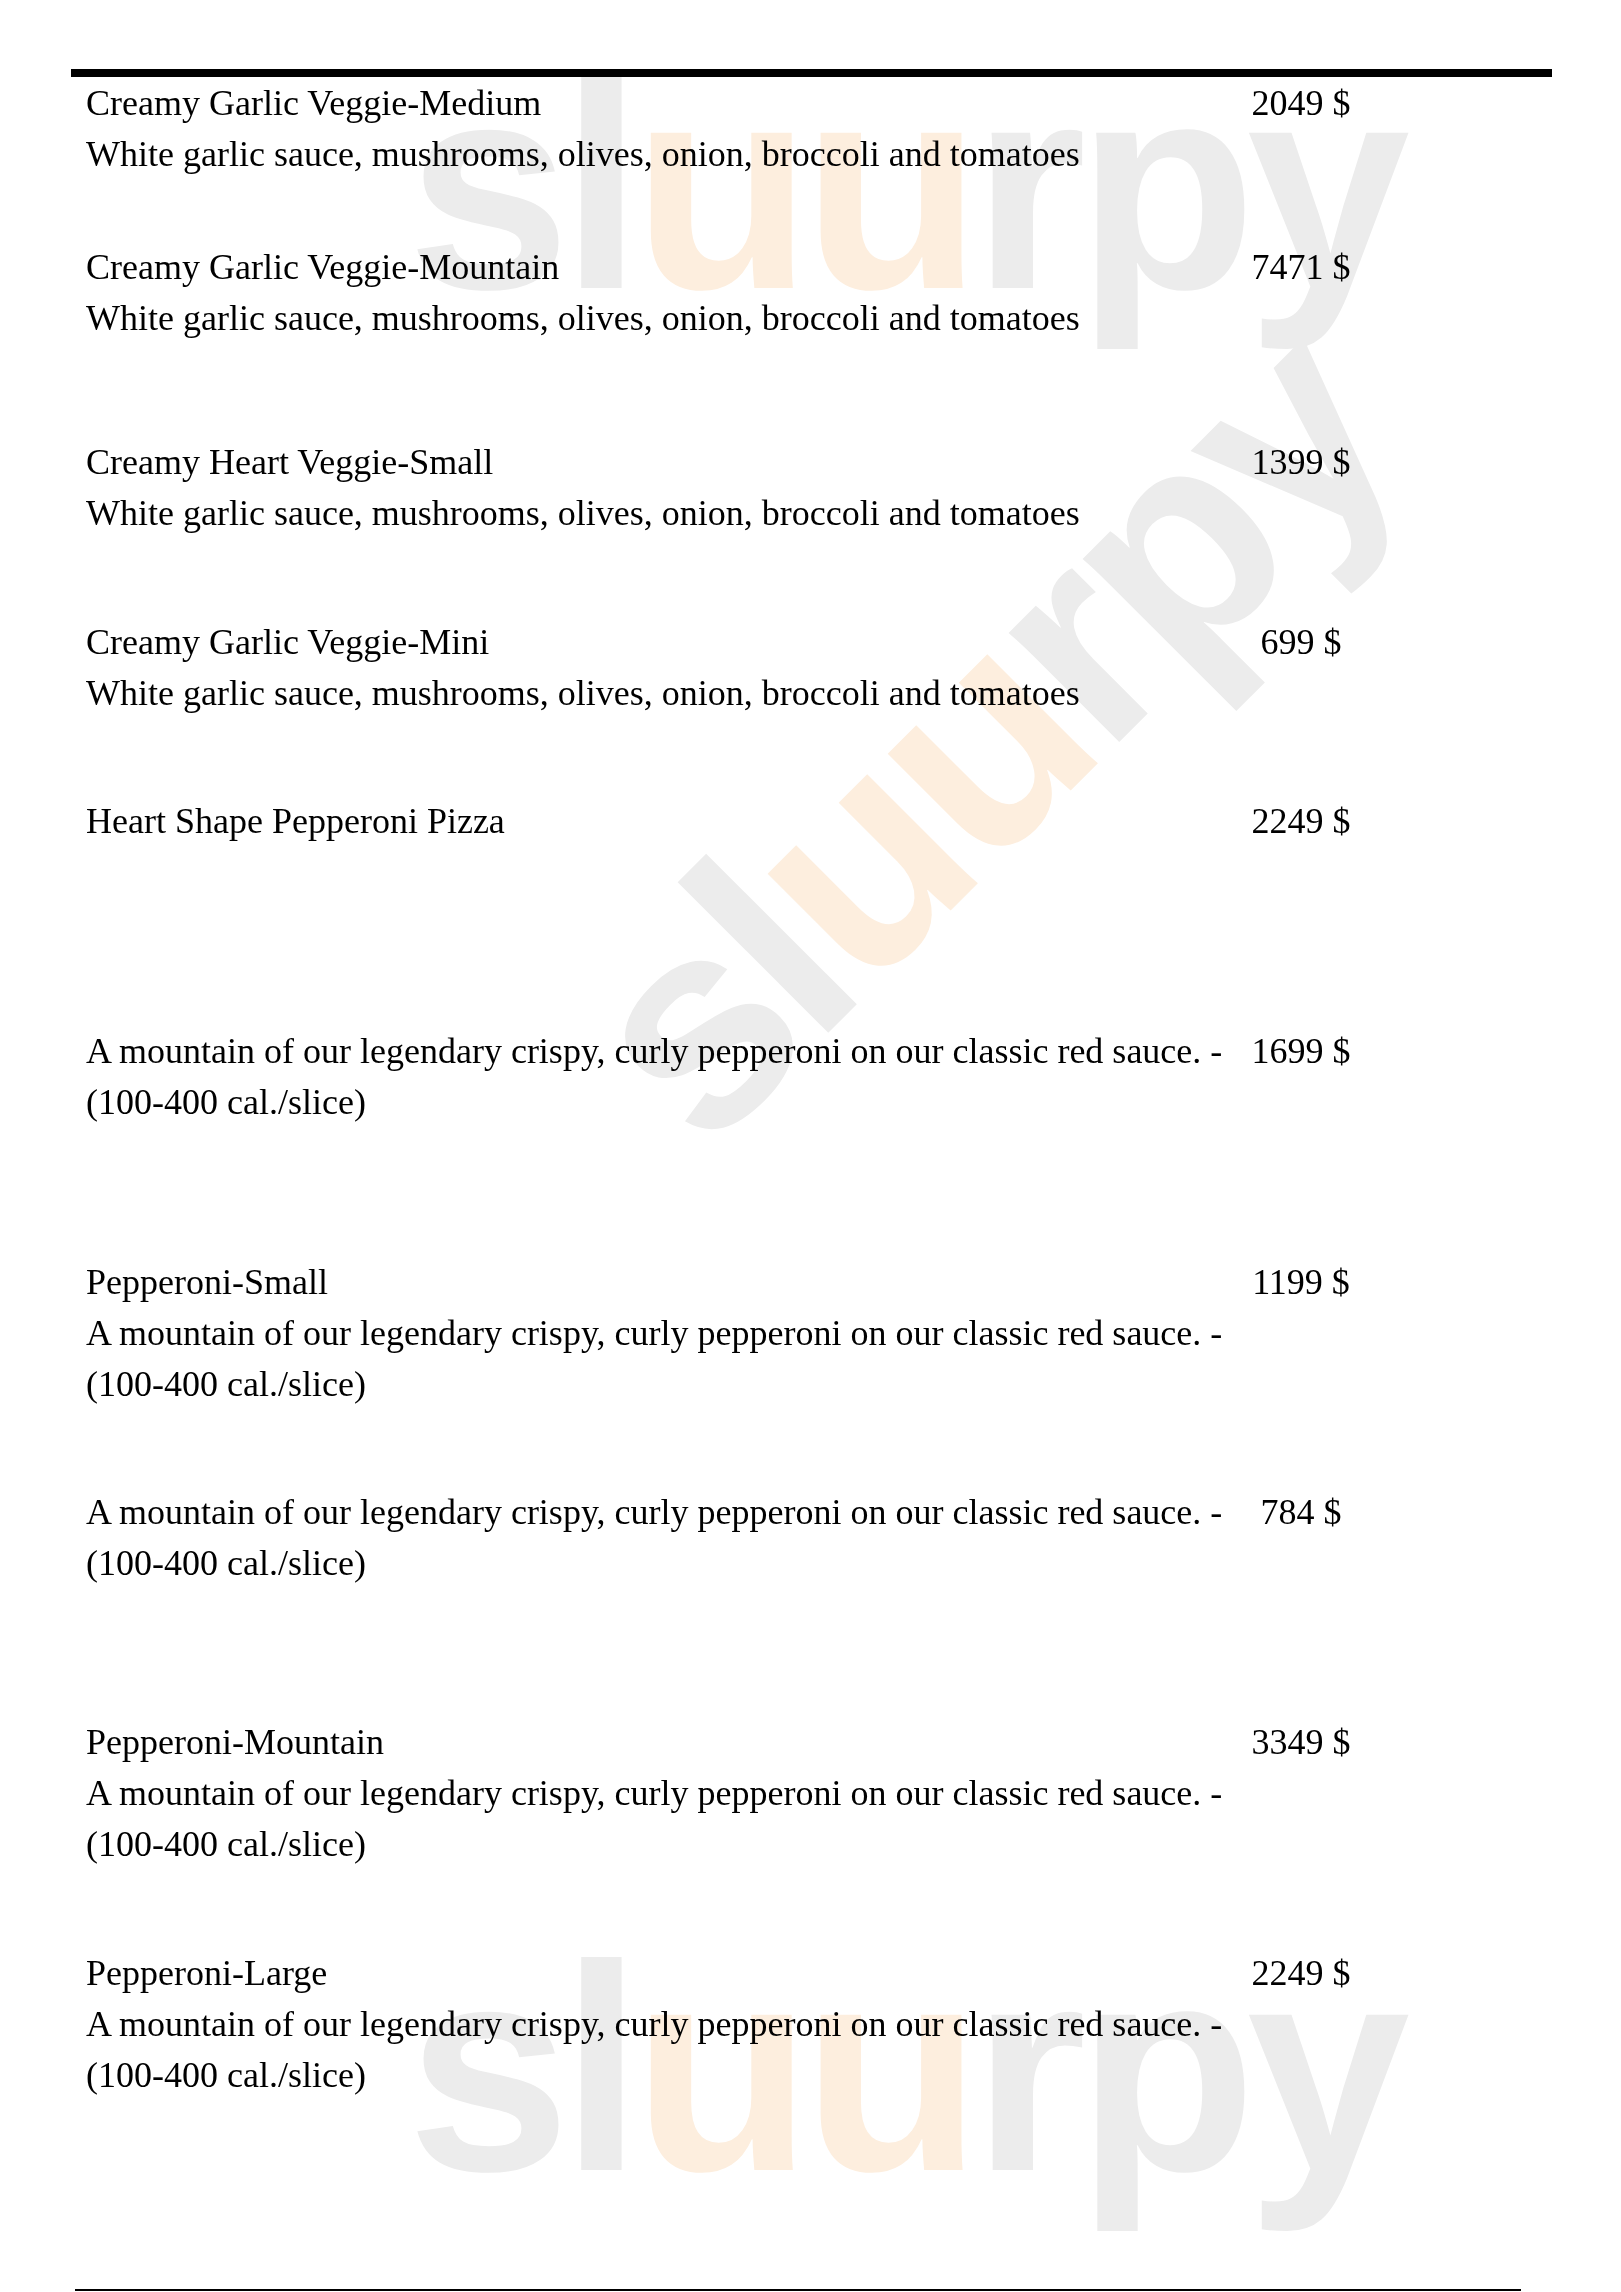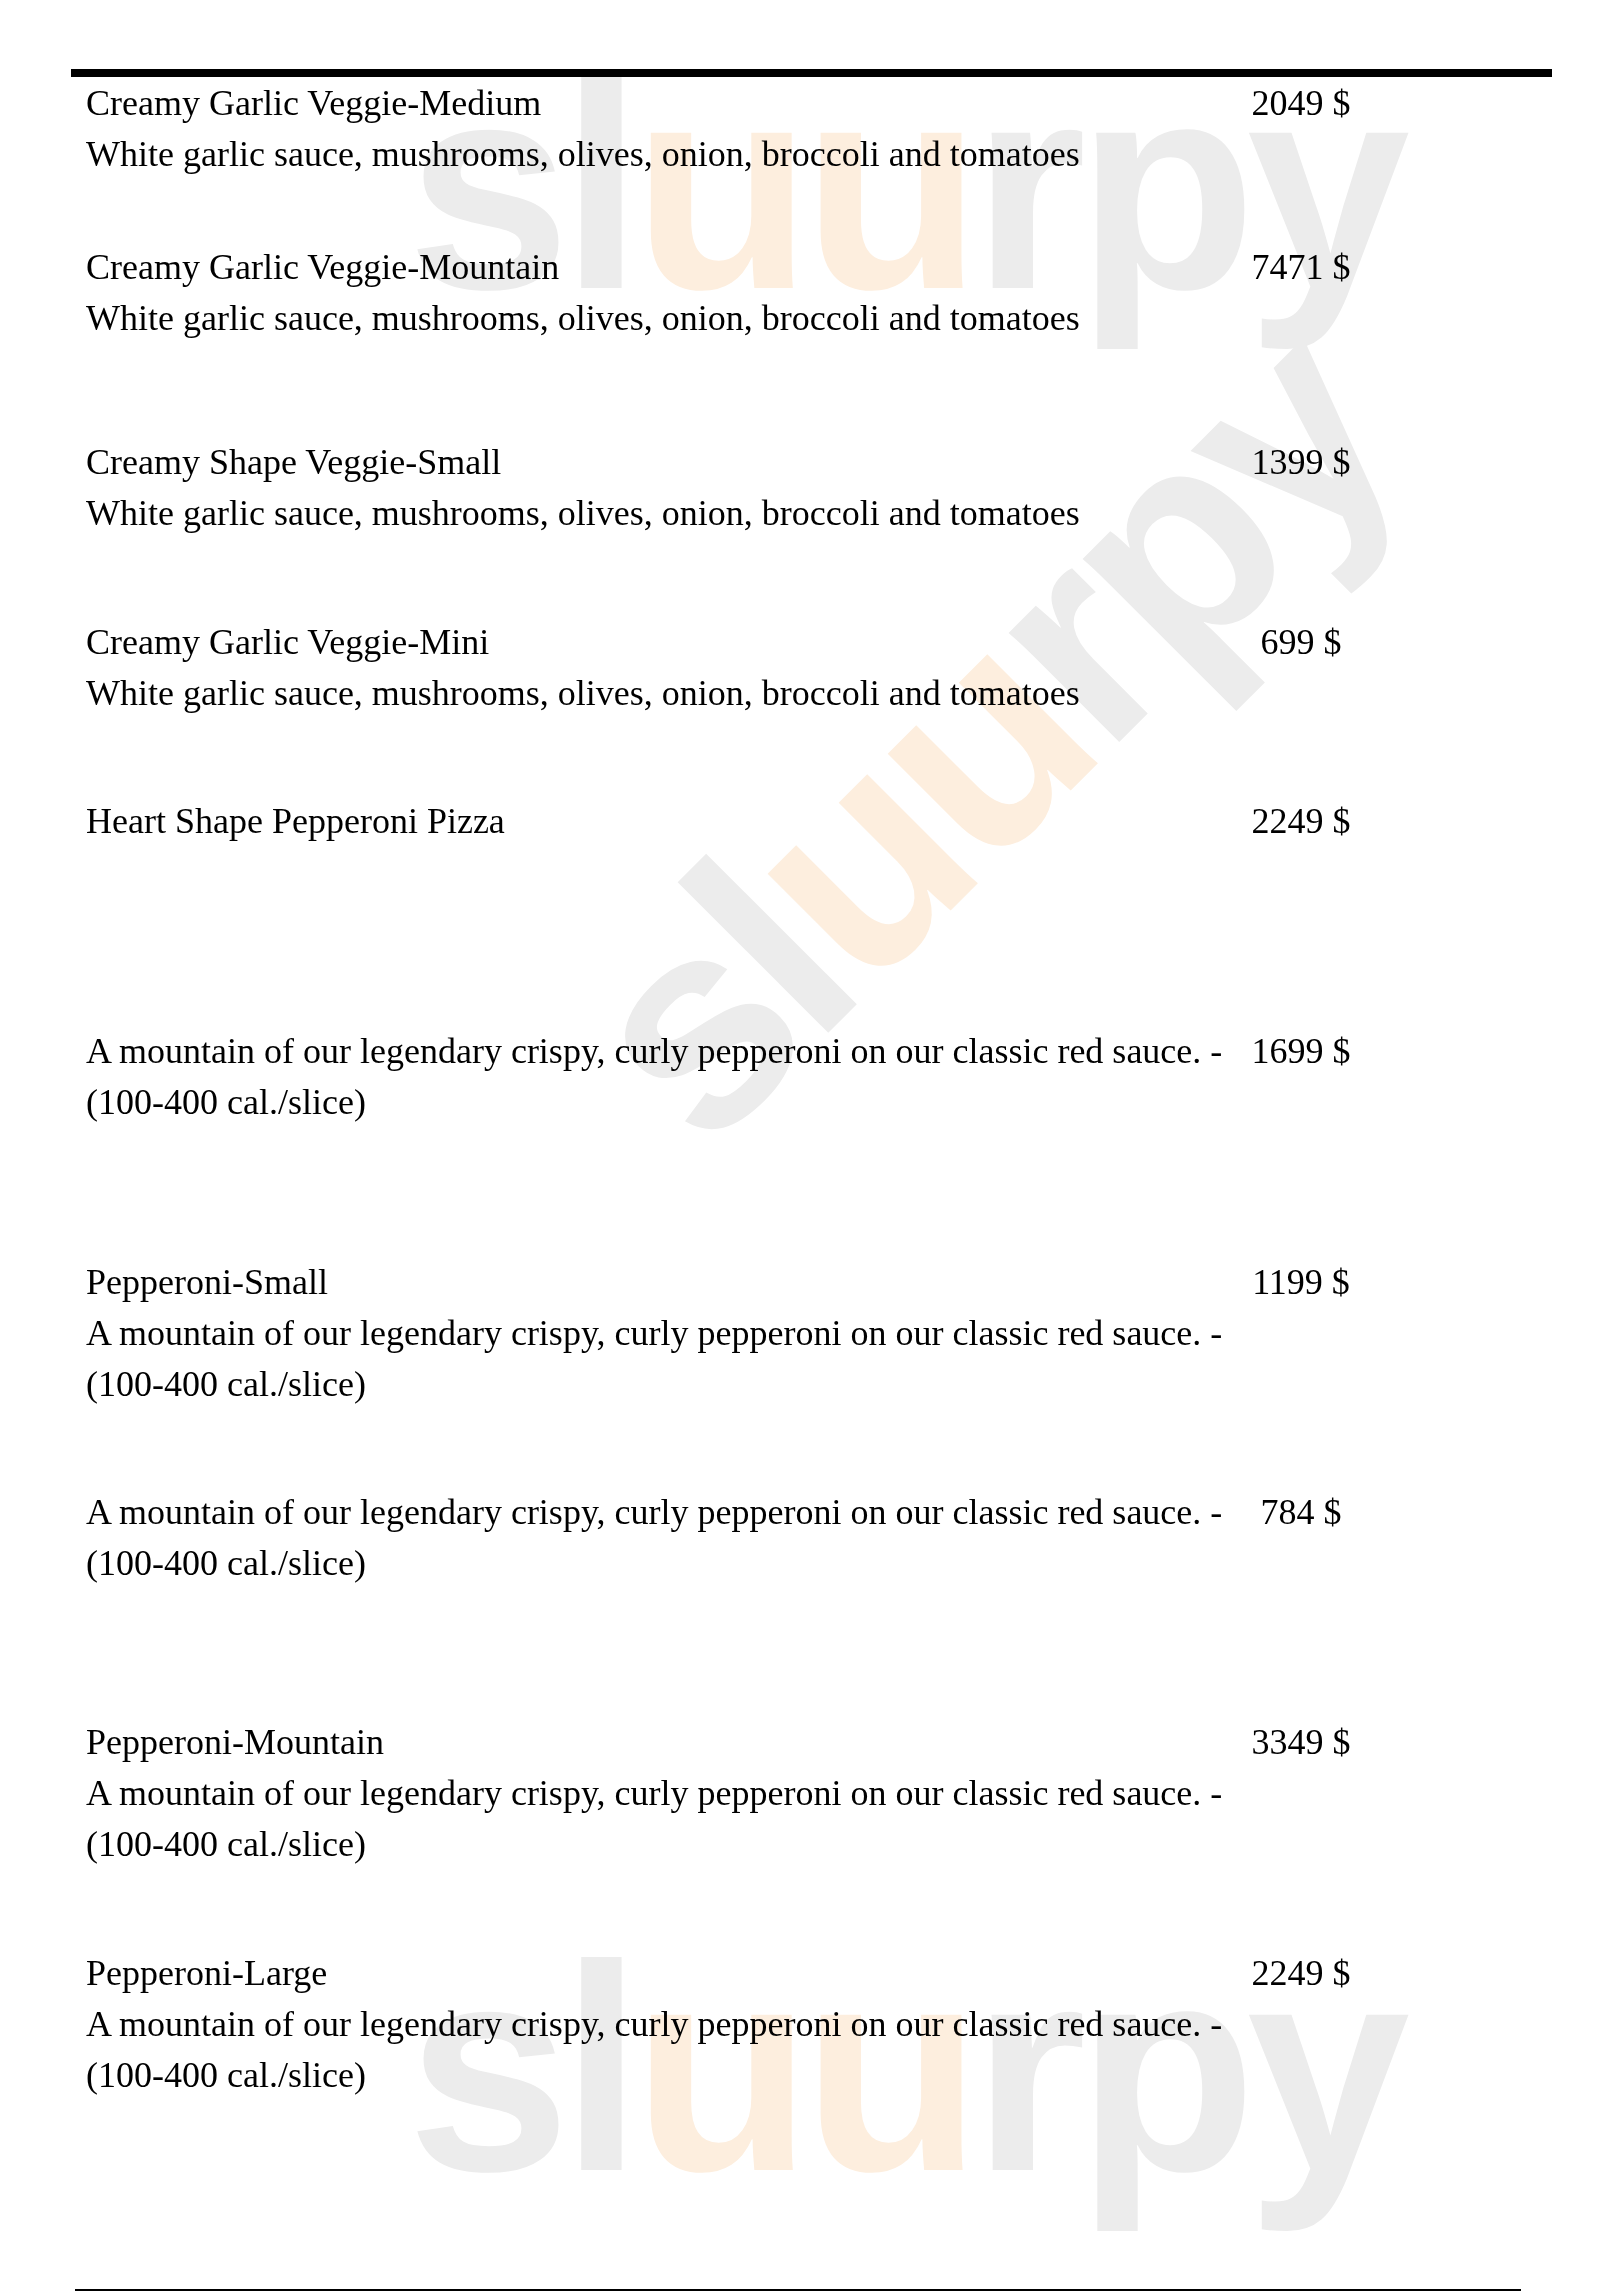--- a/index.html
+++ b/index.html
@@ -32,21 +32,21 @@
   <div class="name">Creamy Garlic Veggie-Medium</div>
   <div class="desc">White garlic sauce, mushrooms, olives, onion, broccoli and tomatoes</div>
   <div class="price">2049 $</div>
 </div>
 <div class="item" style="top:242px">
   <div class="name">Creamy Garlic Veggie-Mountain</div>
   <div class="desc">White garlic sauce, mushrooms, olives, onion, broccoli and tomatoes</div>
   <div class="price">7471 $</div>
 </div>
 <div class="item" style="top:437px">
-  <div class="name">Creamy Shape Veggie-Small</div>
+  <div class="name">Creamy Heart Veggie-Small</div>
   <div class="desc">White garlic sauce, mushrooms, olives, onion, broccoli and tomatoes</div>
   <div class="price">1399 $</div>
 </div>
 <div class="item" style="top:617px">
   <div class="name">Creamy Garlic Veggie-Mini</div>
   <div class="desc">White garlic sauce, mushrooms, olives, onion, broccoli and tomatoes</div>
   <div class="price">699 $</div>
 </div>
 <div class="item" style="top:796px">
   <div class="name">Heart Shape Pepperoni Pizza</div>

